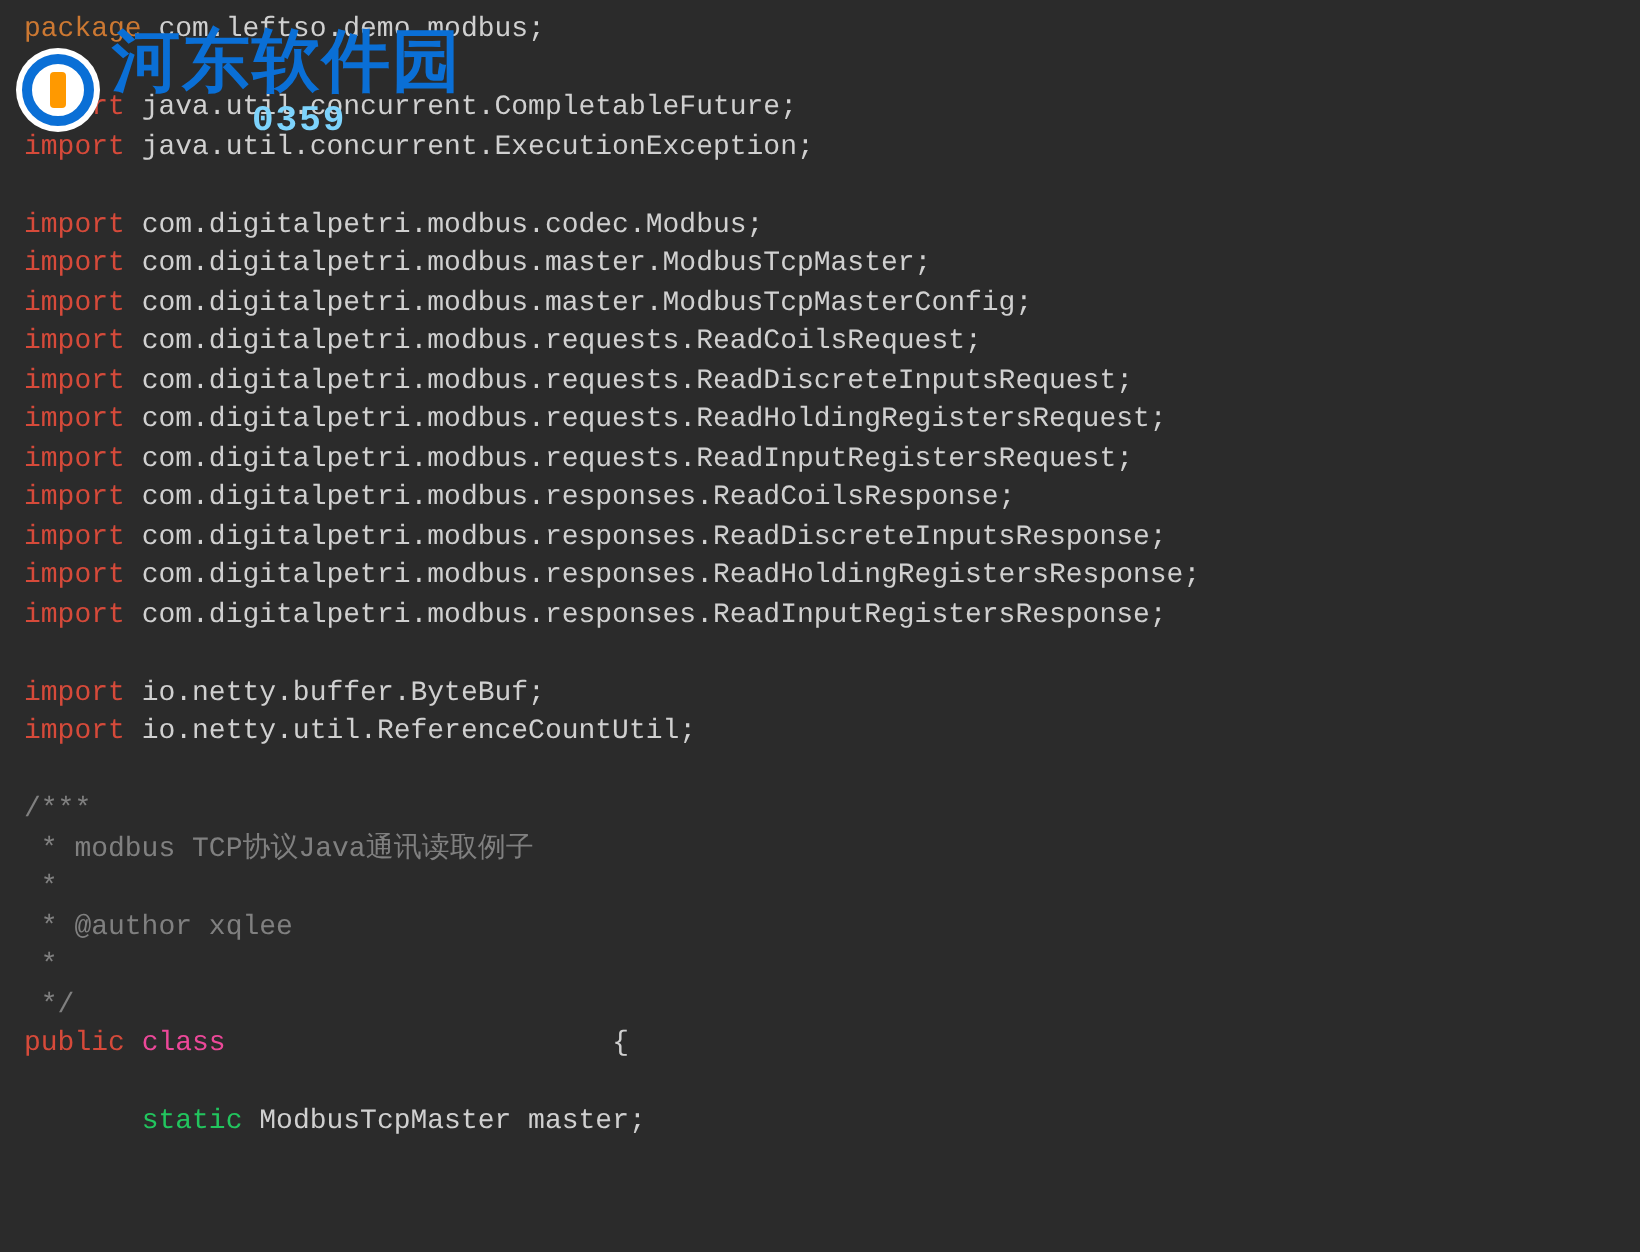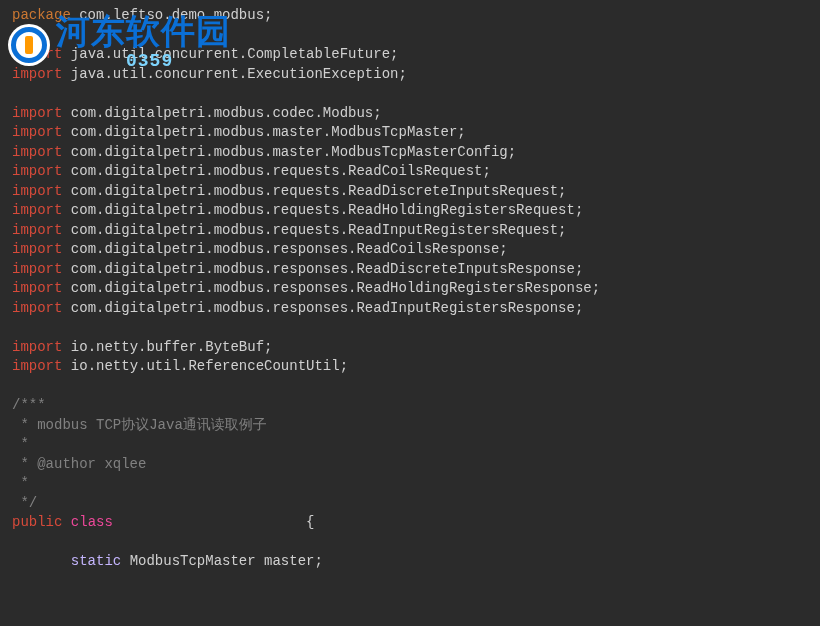--- a/index.html
+++ b/index.html
@@ -14,21 +14,21 @@
     color: #a9b7c6;
     overflow: hidden;
     position: relative;
   }
   .code {
     padding: 6px 12px;
     white-space: pre;
   }
   .kw-pkg { color: #cc7832; }
   .kw-red { color: #d64a3a; }
-  .kw-cyan { color: #c4b5fd; }
+  .kw-cyan { color: #22c55e; }
   .kw-blue { color: #ec4899; }
   .txt { color: #d0d0d0; }
   .comment { color: #808080; }
   .line { display: block; }
 
   .watermark-logo {
     position: absolute;
     left: 8px;
     top: 24px;
     width: 42px;

